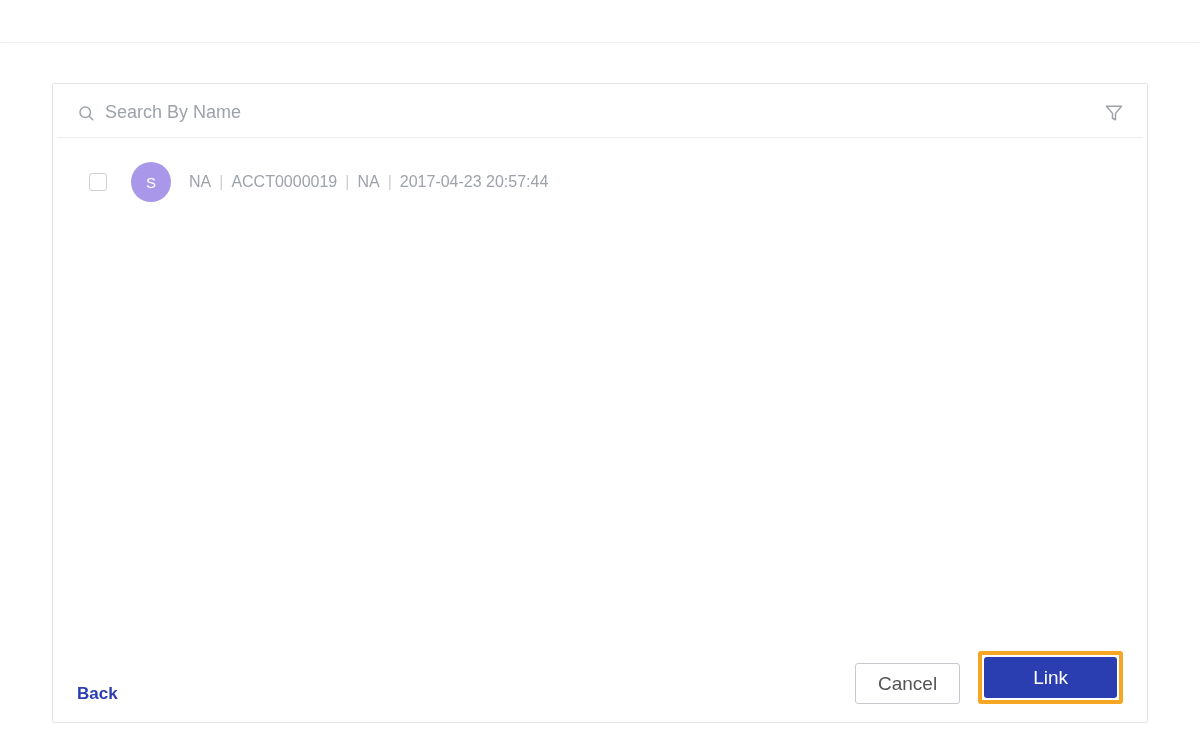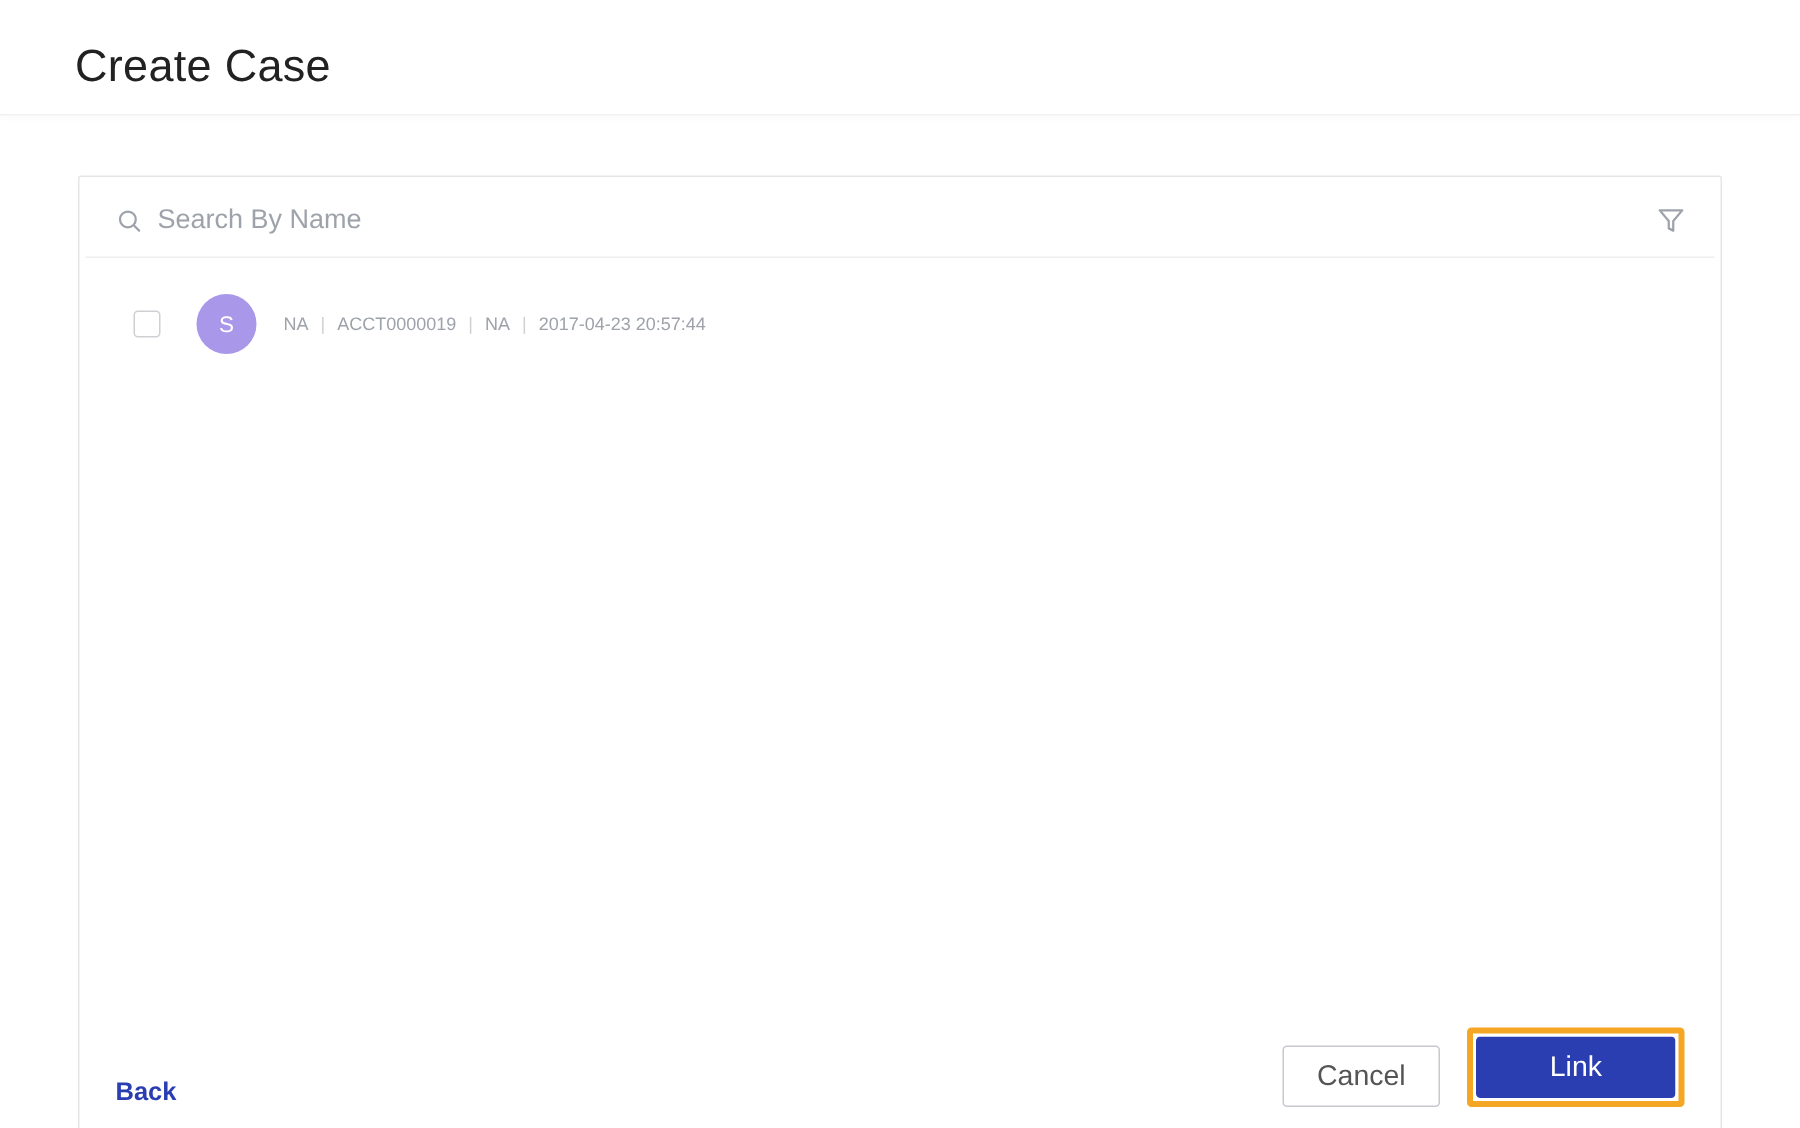--- a/index.html
+++ b/index.html
@@ -102,21 +102,21 @@
       margin-right: 18px;
       flex: 0 0 auto;
     }
     .item-text { flex: 1; }
     .item-name {
       font-size: 17px;
       color: #222;
       margin-bottom: 2px;
     }
     .item-meta {
-      font-size: 12px;
+      font-size: 16px;
       color: #9ea2aa;
       display: flex;
       align-items: center;
       gap: 8px;
     }
     .meta-sep { color: #cfcfd4; }
     .footer {
       display: flex;
       align-items: flex-end;
       padding: 18px 24px;
@@ -152,21 +152,20 @@
       border: 4px solid #f5a623;
       border-radius: 3px;
       padding: 2px;
       display: inline-flex;
     }
   </style>
 </head>
 <body>
 
 <div class="page-header">
-  <h1 class="page-title">Create Case</h1>
 </div>
 
 <div class="panel">
 
   <div class="search-row">
     <span class="search-icon">
       <svg width="18" height="18" viewBox="0 0 24 24" fill="none" stroke="currentColor" stroke-width="2" stroke-linecap="round" stroke-linejoin="round">
           <circle cx="11" cy="11" r="7"></circle>
           <line x1="21" y1="21" x2="16.65" y2="16.65"></line>
         </svg>

